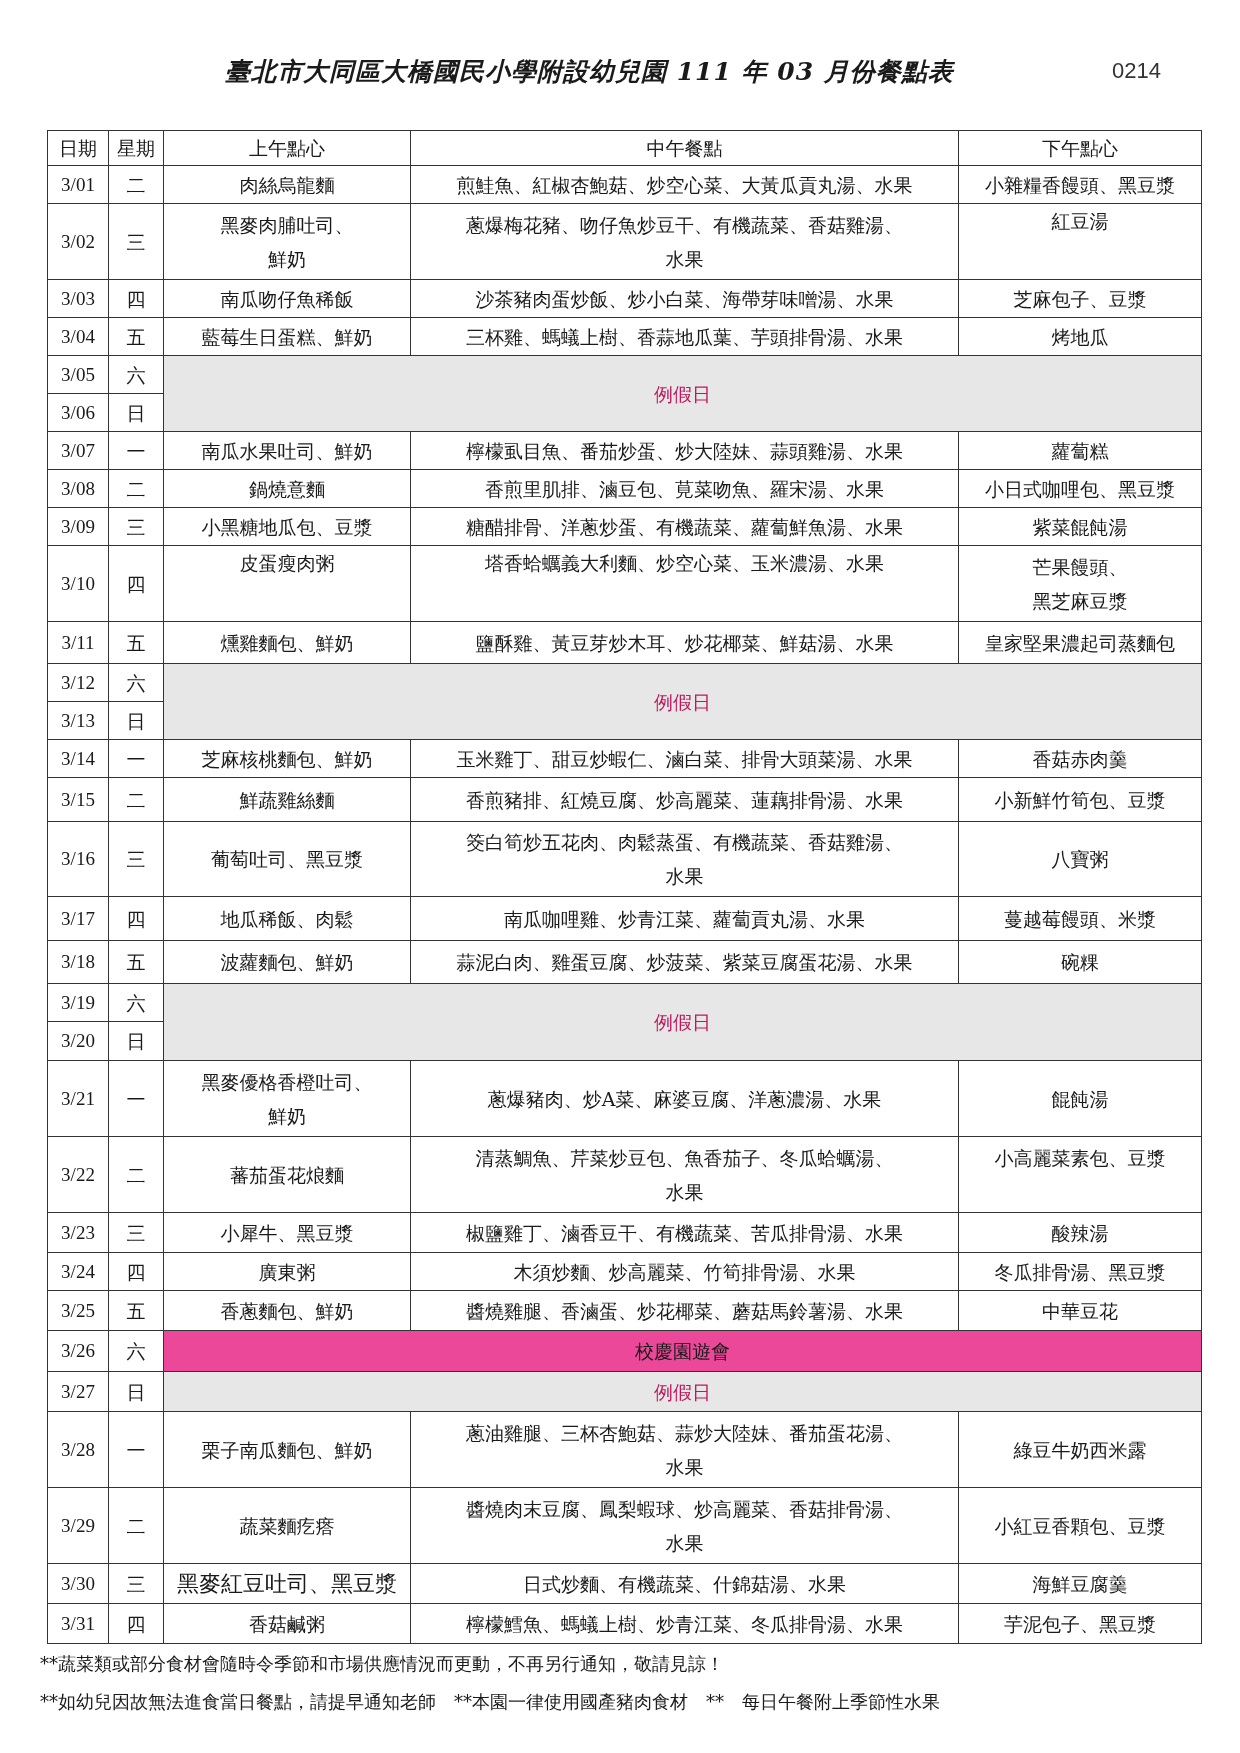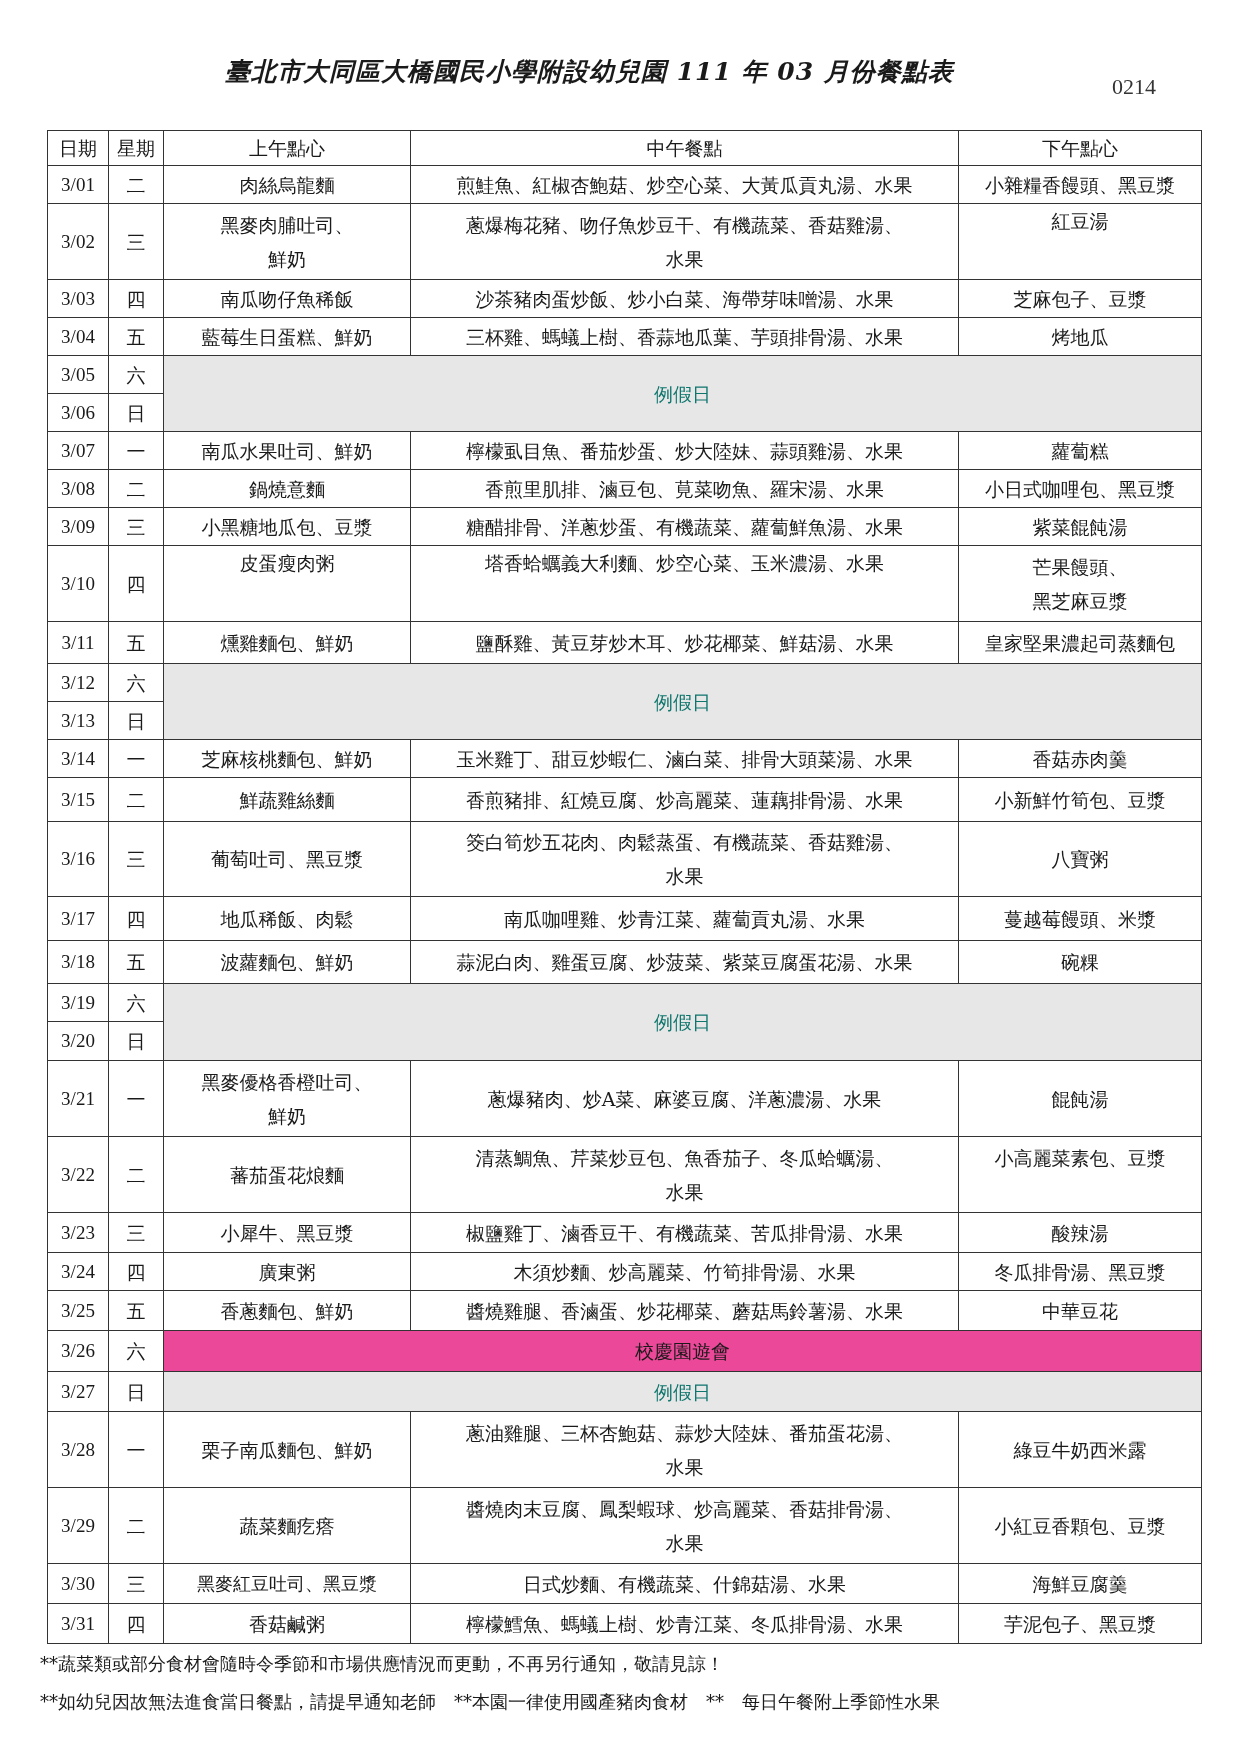--- a/index.html
+++ b/index.html
@@ -1,25 +1,25 @@
 <!DOCTYPE html>
 <html><head>
 <meta charset="utf-8">
 <style>
   html, body { margin:0; padding:0; background:#ffffff; }
   body { width:1240px; height:1753px; position:relative; overflow:hidden;
          font-family:"DejaVu Serif", "Liberation Serif", serif; color:#1a1a1a; }
   .title { position:absolute; left:225px; top:55px; font-size:25px; font-weight:bold; letter-spacing:1px; white-space:nowrap;font-style:italic; }
-  .code  { position:absolute; left:1112px; top:58px; font-size:22px; color:#333; font-family:Liberation Serif, serif;margin-top:16px; }
+  .code  { position:absolute; left:1112px; top:58px; font-size:22px; color:#333; font-family:Liberation Sans, sans-serif; }
   table.menu { position:absolute; left:47px; top:103px; width:1154px; border-collapse:collapse; table-layout:fixed;margin-top:27px; }
   table.menu td, table.menu th { border:1.6px solid #333; font-size:19px; text-align:center; vertical-align:middle;
          padding:0 4px; line-height:34px; font-weight:normal; white-space:pre-line; }
   table.menu th { height:34px; }
   .date { font-family:"Liberation Serif", serif; font-size:22px; }
-  .holiday { background:#e7e7e7; color:#0f766e; }
+  .holiday { background:#e7e7e7; color:#be185d; }
   .event { background:#ec4899; }
   .left { text-align:center; }
   .notes { position:absolute; left:40px; top:1645px; font-size:18px; line-height:38px; white-space:nowrap; }
 </style>
 </head>
 <body>
 
 <div class="title">臺北市大同區大橋國民小學附設幼兒園 111 年 03 月份餐點表</div>
 <div class="code">0214</div>
 
@@ -256,21 +256,21 @@
       <td>二</td>
       <td>蔬菜麵疙瘩</td>
       <td>醬燒肉末豆腐、鳳梨蝦球、炒高麗菜、香菇排骨湯、
 水果</td>
       <td>小紅豆香顆包、豆漿</td>
     </tr>
 
     <tr style="height:40px">
       <td class="date">3/30</td>
       <td>三</td>
-      <td class="left" style="font-size:18px">黑麥紅豆吐司、黑豆漿</td>
+      <td class="left" style="font-size:22px">黑麥紅豆吐司、黑豆漿</td>
       <td>日式炒麵、有機蔬菜、什錦菇湯、水果</td>
       <td>海鮮豆腐羹</td>
     </tr>
 
     <tr style="height:40px">
       <td class="date">3/31</td>
       <td>四</td>
       <td>香菇鹹粥</td>
       <td>檸檬鱈魚、螞蟻上樹、炒青江菜、冬瓜排骨湯、水果</td>
       <td>芋泥包子、黑豆漿</td>

